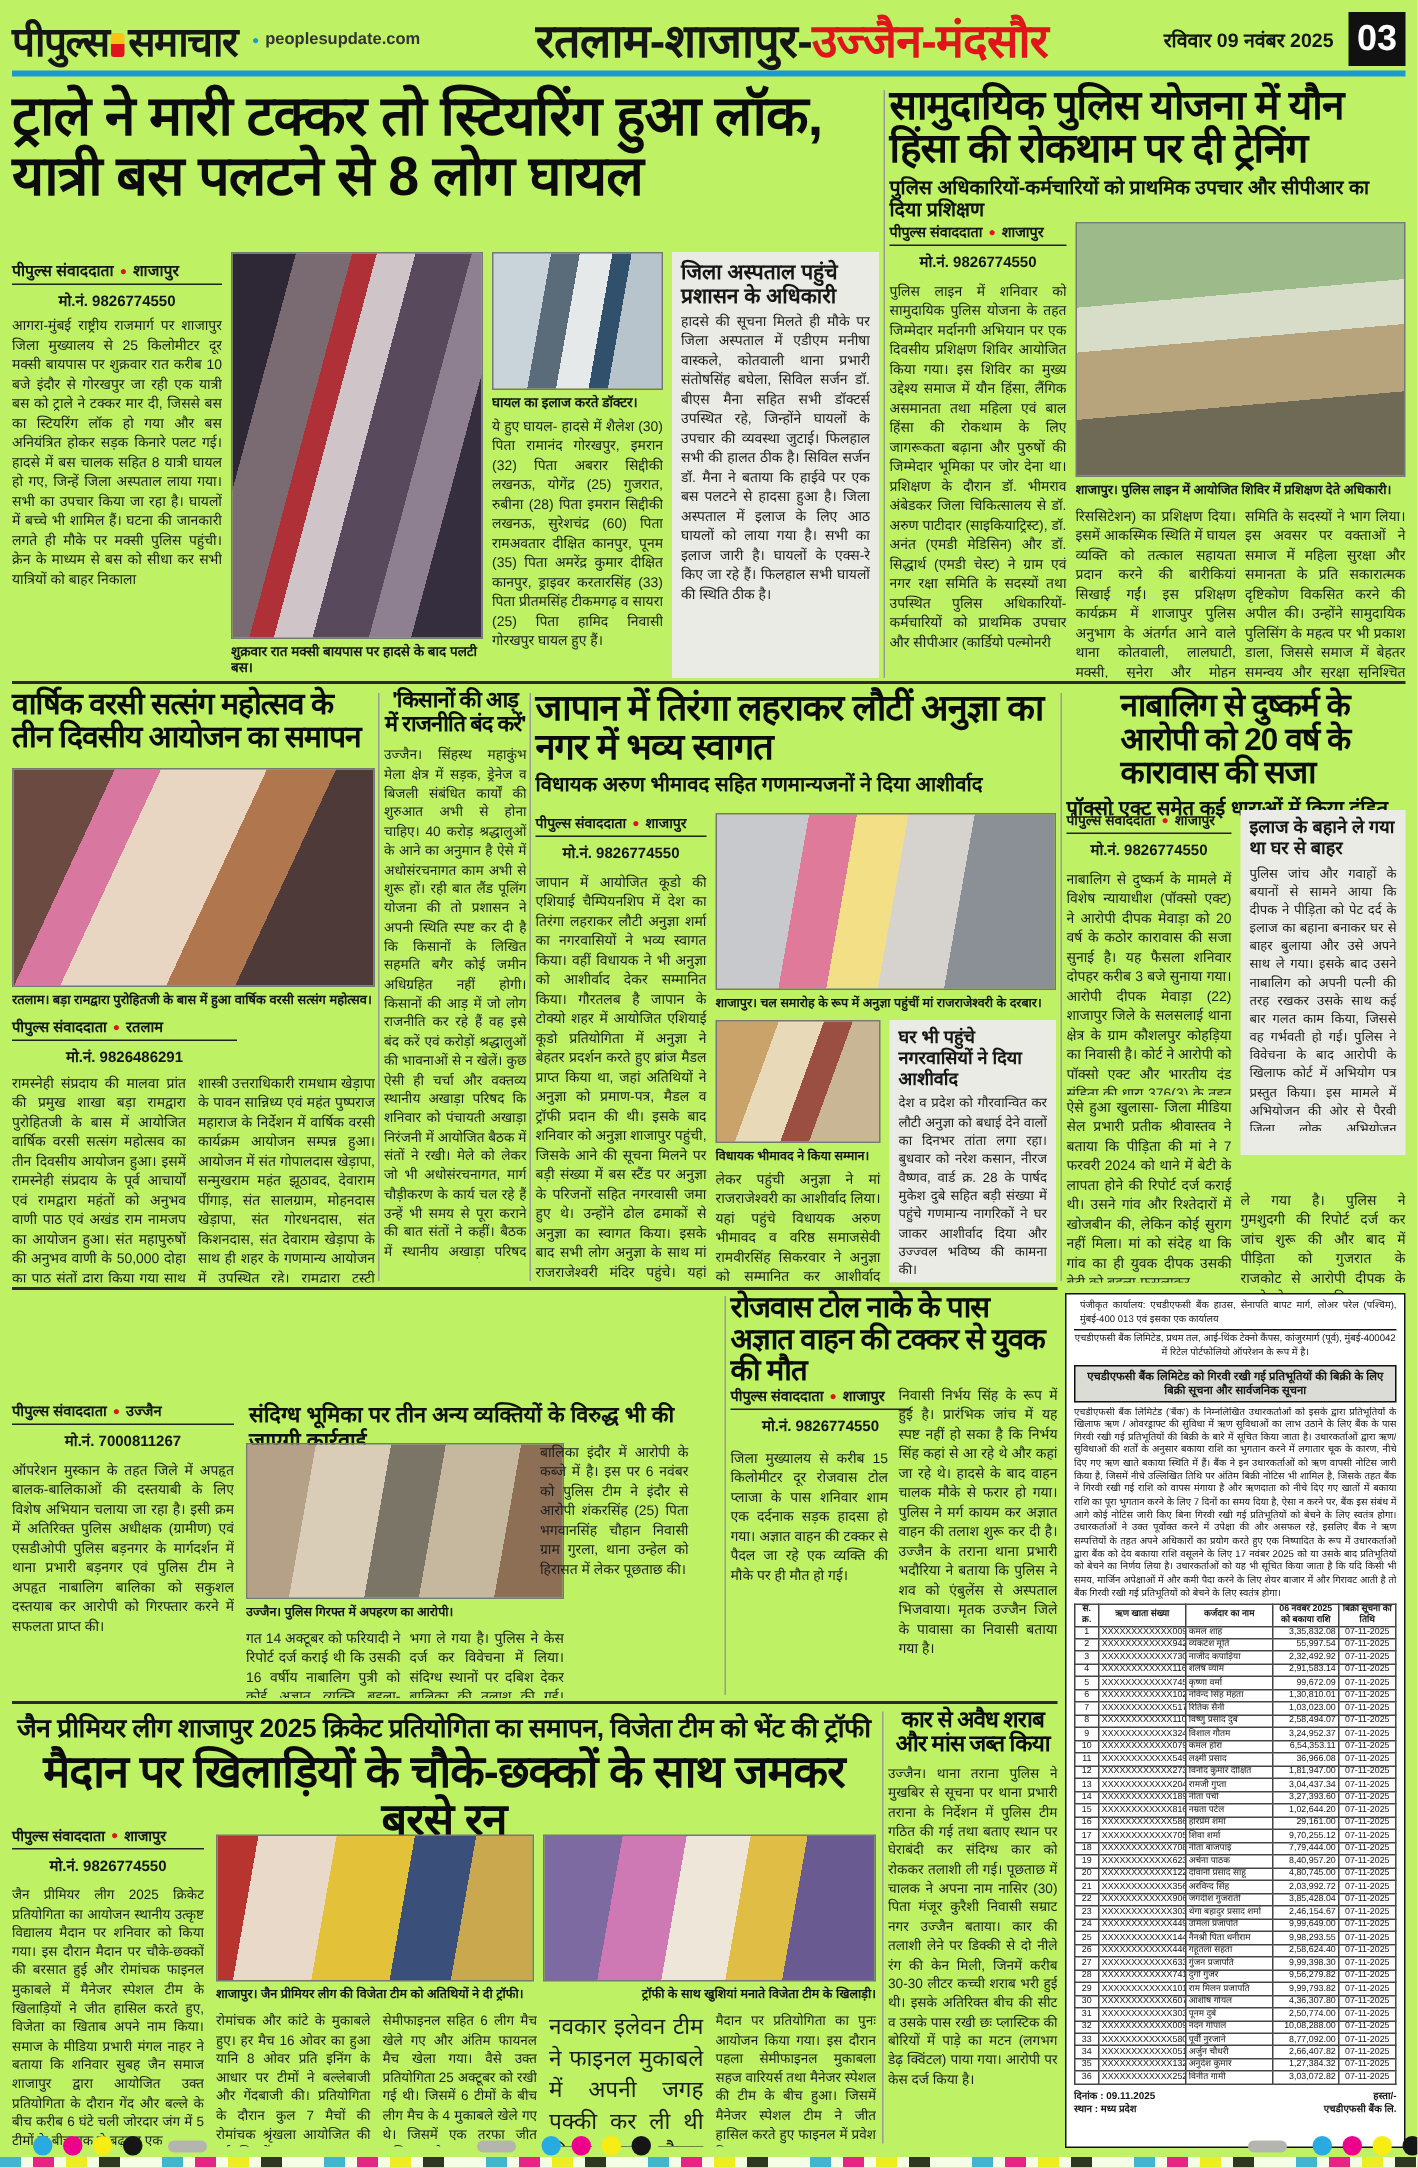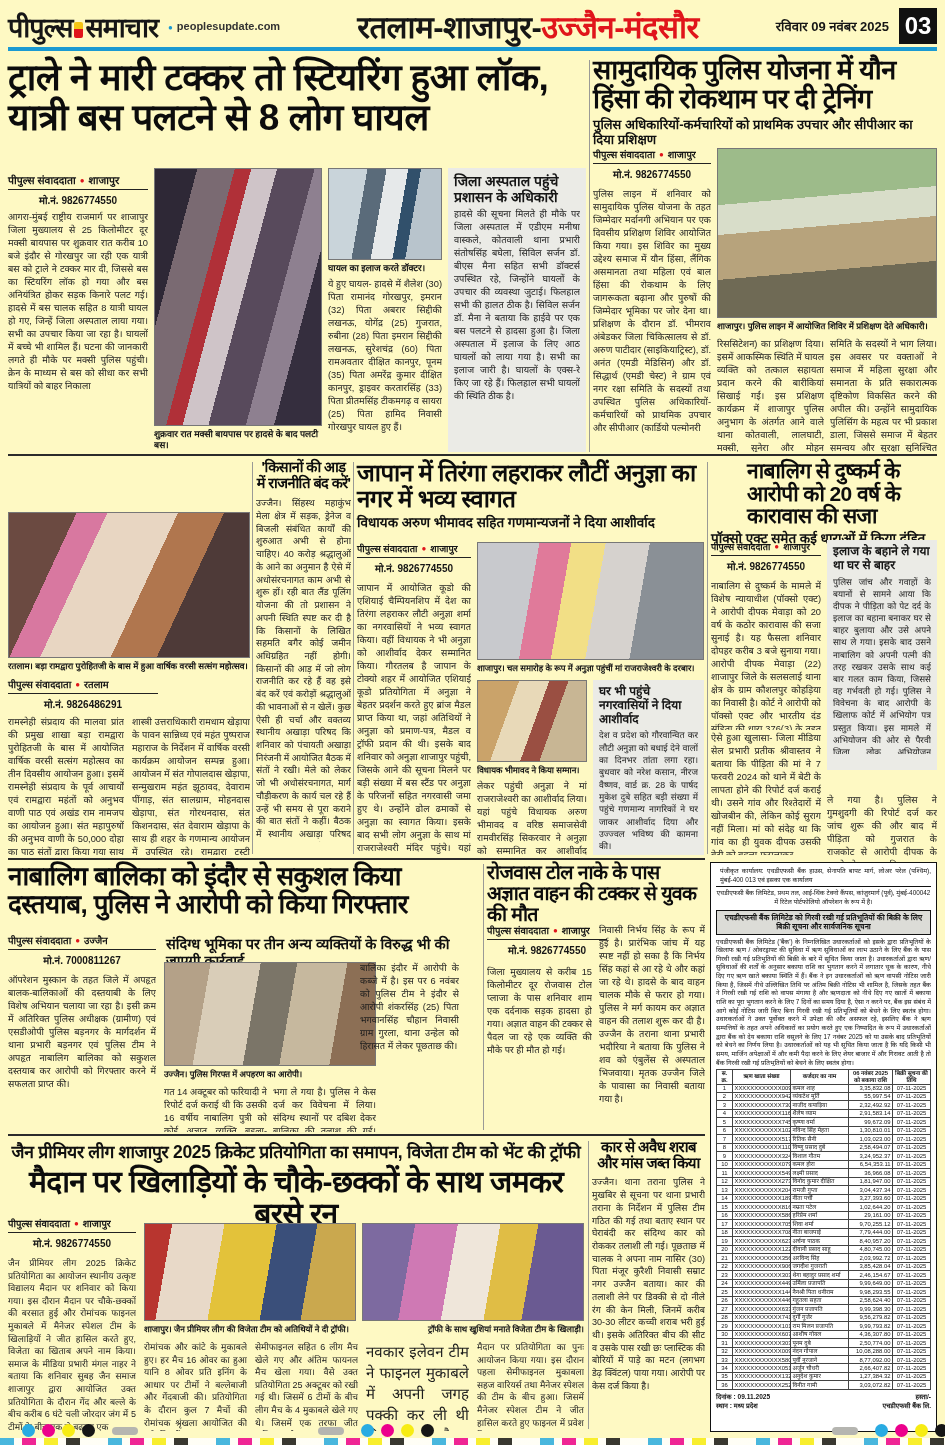--- a/index.html
+++ b/index.html
@@ -1,16 +1,16 @@
 <!DOCTYPE html>
 <html><head>
 <meta charset="utf-8">
 <style>
   html,body{margin:0;padding:0;background:#e8e8e4;}
-  .page{position:relative;width:945px;height:1445px;background:#fef9c3;margin:0 auto;
+  .page{position:relative;width:945px;height:1445px;background:#bef264;margin:0 auto;
         font-family:"Liberation Sans","DejaVu Sans",sans-serif;color:#161616;overflow:hidden;}
   .abs{position:absolute;}
   .rule-h{position:absolute;background:#2b2b2b;height:2px;}
   .rule-v{position:absolute;background:#9a9a96;width:1px;}
   .kicker{font-weight:800;text-align:center;color:#101010;letter-spacing:-0.3px;}
   .headline{font-weight:800;color:#0c0c0c;line-height:1.08;letter-spacing:-0.6px;}
   .subhead{font-weight:800;color:#101010;line-height:1.15;}
   .byline{font-size:10.5px;font-weight:800;white-space:nowrap;}
   .byline .bdot::before{content:"●";color:#e0151b;font-size:8px;margin:0 4px;position:relative;top:-1px;}
   .byline-wrap{border-bottom:1.4px solid #222;padding-bottom:2px;}
@@ -111,20 +111,21 @@
     <div class="abs body" style="left:0;top:132px;width:118px;height:264px;">पुलिस लाइन में शनिवार को सामुदायिक पुलिस योजना के तहत जिम्मेदार मर्दानगी अभियान पर एक दिवसीय प्रशिक्षण शिविर आयोजित किया गया। इस शिविर का मुख्य उद्देश्य समाज में यौन हिंसा, लैंगिक असमानता तथा महिला एवं बाल हिंसा की रोकथाम के लिए जागरूकता बढ़ाना और पुरुषों की जिम्मेदार भूमिका पर जोर देना था। प्रशिक्षण के दौरान डॉ. भीमराव अंबेडकर जिला चिकित्सालय से डॉ. अरुण पाटीदार (साइकियाट्रिस्ट), डॉ. अनंत (एमडी मेडिसिन) और डॉ. सिद्धार्थ (एमडी चेस्ट) ने ग्राम एवं नगर रक्षा समिति के सदस्यों तथा उपस्थित पुलिस अधिकारियों-कर्मचारियों को प्राथमिक उपचार और सीपीआर (कार्डियो पल्मोनरी</div>
     <div class="photo ph-camp" style="left:124px;top:92px;width:220px;height:170px;"></div>
     <div class="abs caption" style="left:124px;top:265px;width:220px;height:12px;font-size:8.6px;">शाजापुर। पुलिस लाइन में आयोजित शिविर में प्रशिक्षण देते अधिकारी।</div>
     <div class="abs body" style="left:124px;top:282px;width:107px;height:114px;">रिससिटेशन) का प्रशिक्षण दिया। इसमें आकस्मिक स्थिति में घायल व्यक्ति को तत्काल सहायता प्रदान करने की बारीकियां सिखाई गईं। इस प्रशिक्षण कार्यक्रम में शाजापुर पुलिस अनुभाग के अंतर्गत आने वाले थाना कोतवाली, लालघाटी, मक्सी, सुनेरा और मोहन बड़ोदिया से लगभग 100 ग्राम एवं नगर रक्षा</div>
     <div class="abs body" style="left:237px;top:282px;width:107px;height:114px;">समिति के सदस्यों ने भाग लिया। इस अवसर पर वक्ताओं ने समाज में महिला सुरक्षा और समानता के प्रति सकारात्मक दृष्टिकोण विकसित करने की अपील की। उन्होंने सामुदायिक पुलिसिंग के महत्व पर भी प्रकाश डाला, जिससे समाज में बेहतर समन्वय और सुरक्षा सुनिश्चित की जा सके।</div>
   </div>
 
   <div class="rule-h" style="left:8px;top:454px;width:929px;height:1.6px;"></div>
 
   <div class="abs" style="left:8px;top:460px;width:242px;height:395px;">
+    <div class="headline" style="font-size:20px;">वार्षिक वरसी सत्संग महोत्सव के तीन दिवसीय आयोजन का समापन</div>
     <div class="photo ph-varsi" style="left:0;top:52px;width:242px;height:146px;"></div>
     <div class="abs caption" style="left:0;top:201px;width:242px;height:12px;font-size:8.6px;">रतलाम। बड़ा रामद्वारा पुरोहितजी के बास में हुआ वार्षिक वरसी सत्संग महोत्सव।</div>
     <div class="abs" style="left:0;top:218px;width:150px;">
       <div class="byline byline-wrap" style="font-size:9.8px;"><span>पीपुल्स संवाददाता</span><span class="bdot"></span><span>रतलाम</span></div>
       <div class="phone">मो.नं. 9826486291</div>
     </div>
     <div class="abs body" style="left:0;top:256px;width:116px;height:139px;">रामस्नेही संप्रदाय की मालवा प्रांत की प्रमुख शाखा बड़ा रामद्वारा पुरोहितजी के बास में आयोजित वार्षिक वरसी सत्संग महोत्सव का तीन दिवसीय आयोजन हुआ। इसमें रामस्नेही संप्रदाय के पूर्व आचार्यों एवं रामद्वारा महंतों को अनुभव वाणी पाठ एवं अखंड राम नामजप का आयोजन हुआ। संत महापुरुषों की अनुभव वाणी के 50,000 दोहा का पाठ संतों द्वारा किया गया साथ ही भक्तों द्वारा 24 घंटे अखंड रामनाम जप का आयोजन हुआ। तीन दिवसीय पूज्य संत गोविंदराम</div>
     <div class="abs body" style="left:124px;top:256px;width:118px;height:139px;">शास्त्री उत्तराधिकारी रामधाम खेड़ापा के पावन सान्निध्य एवं महंत पुष्पराज महाराज के निर्देशन में वार्षिक वरसी कार्यक्रम आयोजन सम्पन्न हुआ। आयोजन में संत गोपालदास खेड़ापा, सन्मुखराम महंत झूठावद, देवाराम पींगाड़, संत सालग्राम, मोहनदास खेड़ापा, संत गोरधनदास, संत किशनदास, संत देवाराम खेड़ापा के साथ ही शहर के गणमान्य आयोजन में उपस्थित रहे। रामद्वारा ट्रस्टी गोविंद काकाणी ने बताया रामद्वारा प्रतिवर्ष संत महापुरुषों के वरसी एवं सनातन धर्म पर्वों पर समय-समय धार्मिक सामाजिक आयोजन होते रहते हैं।</div>
   </div>
 
@@ -167,21 +168,20 @@
     <div class="abs graybox" style="left:116px;top:80px;width:110px;height:230px;">
       <div class="gb-title" style="font-size:12px;">इलाज के बहाने ले गया था घर से बाहर</div>
       <div class="body" style="height:178px;font-size:8.7px;">पुलिस जांच और गवाहों के बयानों से सामने आया कि दीपक ने पीड़िता को पेट दर्द के इलाज का बहाना बनाकर घर से बाहर बुलाया और उसे अपने साथ ले गया। इसके बाद उसने नाबालिग को अपनी पत्नी की तरह रखकर उसके साथ कई बार गलत काम किया, जिससे वह गर्भवती हो गई। पुलिस ने विवेचना के बाद आरोपी के खिलाफ कोर्ट में अभियोग पत्र प्रस्तुत किया। इस मामले में अभियोजन की ओर से पैरवी जिला लोक अभियोजन अधिकारी प्रदीप कुमार भटेले ने की। न्यायालय ने अभियोजन द्वारा प्रस्तुत साक्ष्य और तर्कों को स्वीकार करते हुए आरोपी को दोषी पाया और उसे कठोर दंड सुनाया।</div>
     </div>
     <div class="abs body" style="left:116px;top:334px;width:110px;height:79px;font-family:Liberation Mono, monospace;">ले गया है। पुलिस ने गुमशुदगी की रिपोर्ट दर्ज कर जांच शुरू की और बाद में पीड़िता को गुजरात के राजकोट से आरोपी दीपक के कब्जे से बरामद किया।</div>
   </div>
 
   <div class="rule-h" style="left:8px;top:858px;width:697px;height:1.6px;"></div>
 
   <div class="abs" style="left:8px;top:862px;width:473px;height:270px;">
-    <div class="headline" style="font-size:26px;">नाबालिग बालिका को इंदौर से सकुशल किया दस्तयाब, पुलिस ने आरोपी को किया गिरफ्तार</div>
     <div class="abs" style="left:0;top:72px;width:148px;">
       <div class="byline byline-wrap" style="font-size:9.8px;"><span>पीपुल्स संवाददाता</span><span class="bdot"></span><span>उज्जैन</span></div>
       <div class="phone">मो.नं. 7000811267</div>
     </div>
     <div class="subhead abs" style="left:158px;top:74px;width:315px;font-size:14.5px;">संदिग्ध भूमिका पर तीन अन्य व्यक्तियों के विरुद्ध भी की जाएगी कार्रवाई</div>
     <div class="abs body" style="left:0;top:112px;width:148px;height:158px;">ऑपरेशन मुस्कान के तहत जिले में अपहृत बालक-बालिकाओं की दस्तयाबी के लिए विशेष अभियान चलाया जा रहा है। इसी क्रम में अतिरिक्त पुलिस अधीक्षक (ग्रामीण) एवं एसडीओपी पुलिस बड़नगर के मार्गदर्शन में थाना प्रभारी बड़नगर एवं पुलिस टीम ने अपहृत नाबालिग बालिका को सकुशल दस्तयाब कर आरोपी को गिरफ्तार करने में सफलता प्राप्त की।</div>
     <div class="photo ph-police" style="left:156px;top:100px;width:212px;height:104px;"></div>
     <div class="abs caption" style="left:156px;top:207px;width:212px;height:11px;font-size:8.4px;">उज्जैन। पुलिस गिरफ्त में अपहरण का आरोपी।</div>
     <div class="abs body" style="left:352px;top:100px;width:99px;height:170px;">बालिका इंदौर में आरोपी के कब्जे में है। इस पर 6 नवंबर को पुलिस टीम ने इंदौर से आरोपी शंकरसिंह (25) पिता भगवानसिंह चौहान निवासी ग्राम गुरला, थाना उन्हेल को हिरासत में लेकर पूछताछ की।</div>
     <div class="abs body" style="left:156px;top:224px;width:103px;height:46px;">गत 14 अक्टूबर को फरियादी ने रिपोर्ट दर्ज कराई थी कि उसकी 16 वर्षीय नाबालिग पुत्री को कोई अज्ञात व्यक्ति बहला-फुसलाकर</div>

